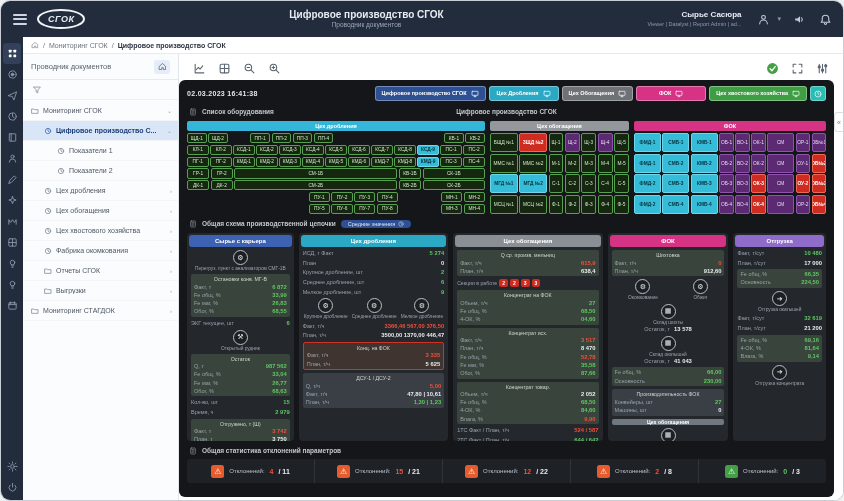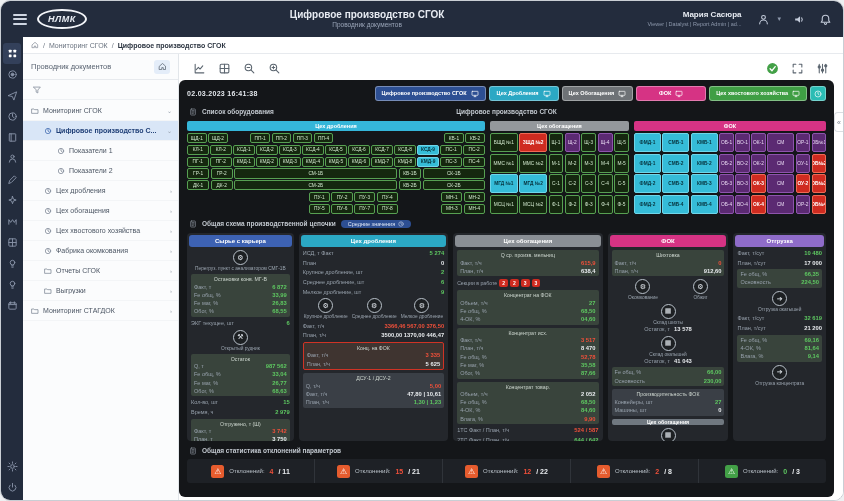--- a/index.html
+++ b/index.html
@@ -111,27 +111,27 @@
 <body>
 
 <div class="window">
 
   <header class="topbar">
     <span class="hamb">
         <i></i>
         <i></i>
         <i></i>
       </span>
-    <span class="logo">НЛМК</span>
+    <span class="logo">СГОК</span>
     <div class="tb-center">
       <div class="tb-title">Цифровое производство СГОК</div>
       <div class="tb-sub">Проводник документов</div>
     </div>
     <div class="tb-user">
-      <div class="nm">Мария Сасюра</div>
+      <div class="nm">Сырье Сасюра</div>
       <div class="rl">Viewer | Datalyst | Report Admin | ad...</div>
     </div>
     <span class="tb-ic" id="ic-person">
         <svg viewBox="0 0 24 24" fill="none" stroke="currentColor" stroke-width="2" stroke-linecap="round" stroke-linejoin="round">
           <circle cx="12" cy="8" r="3.5"></circle>
           <path d="M5 20a7 7 0 0 1 14 0"></path>
         </svg>
       </span>
     <span class="chev">▾</span>
     <span class="tb-ic" id="ic-speaker">

